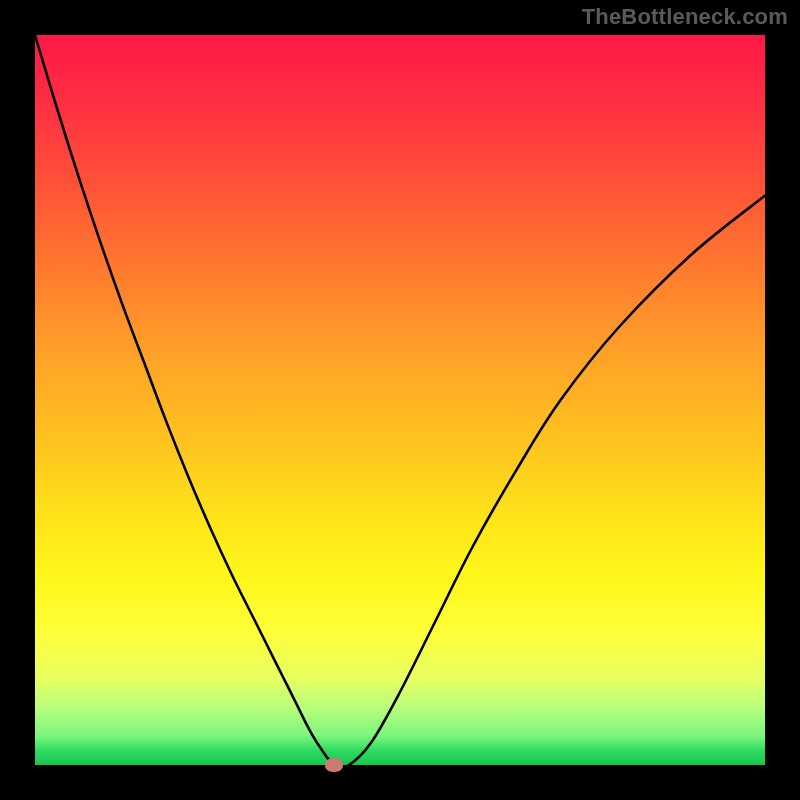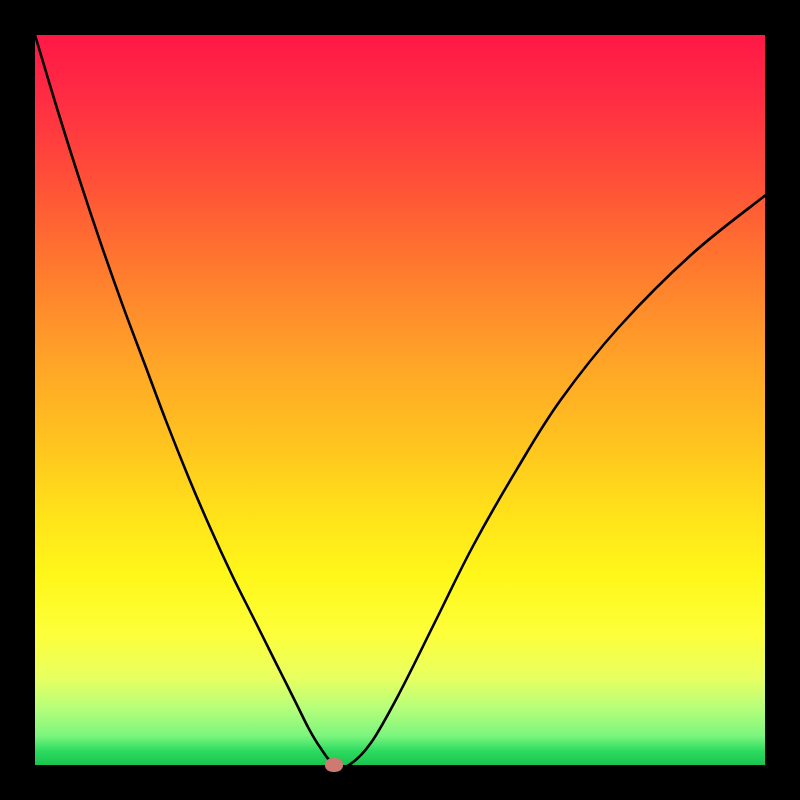--- a/index.html
+++ b/index.html
@@ -64,20 +64,21 @@
     height: 14px;
     border-radius: 8px / 6px;
     background: #cc7a72;
     transform: translate(-50%, -50%);
   }
 </style>
 </head>
 <body>
 
 <div class="stage">
+  <div class="watermark">TheBottleneck.com</div>
 
   <div class="plot">
     <div class="gradient"></div>
 
     <svg class="curve" viewBox="0 0 730 730" preserveAspectRatio="none">
       <path id="curve-path" d="M 0.00 0.00 C 3.94 13.14, 14.02 47.38, 21.90 73.00 C 29.78 98.62, 35.92 118.04, 43.80 142.35 C 51.68 166.66, 57.82 185.06, 65.70 208.05 C 73.58 231.05, 79.72 248.42, 87.60 270.10 C 95.48 291.78, 101.62 307.48, 109.50 328.50 C 117.38 349.52, 123.52 366.53, 131.40 386.90 C 139.28 407.27, 145.42 422.60, 153.30 441.65 C 161.18 460.70, 167.32 475.01, 175.20 492.75 C 183.08 510.49, 189.22 523.78, 197.10 540.20 C 204.98 556.63, 211.12 568.23, 219.00 584.00 C 226.88 599.77, 234.99 615.97, 240.90 627.80 C 246.81 639.63, 247.91 641.82, 251.85 649.70 C 255.79 657.58, 258.86 663.72, 262.80 671.60 C 266.74 679.48, 269.81 686.27, 273.75 693.50 C 277.69 700.73, 280.10 705.18, 284.70 711.75 C 289.30 718.32, 294.04 726.72, 299.30 730.00 C 304.56 733.28, 307.33 733.94, 313.90 730.00 C 320.47 726.06, 326.60 721.24, 335.80 708.10 C 345.00 694.96, 353.17 679.34, 365.00 657.00 C 376.83 634.66, 388.36 610.28, 401.50 584.00 C 414.64 557.72, 423.55 537.94, 438.00 511.00 C 452.45 484.06, 466.03 460.63, 481.80 434.35 C 497.57 408.07, 507.20 390.62, 525.60 365.00 C 544.00 339.38, 560.35 318.28, 584.00 292.00 C 607.65 265.72, 630.72 242.65, 657.00 219.00 C 683.28 195.35, 716.86 171.11, 730.00 160.60" fill="none" stroke="#000" stroke-width="2.6" stroke-linecap="round" stroke-linejoin="round"></path>
     </svg>
 
     <div id="marker" class="marker" style="left: 299.3px; top: 730px;"></div>
   </div>

